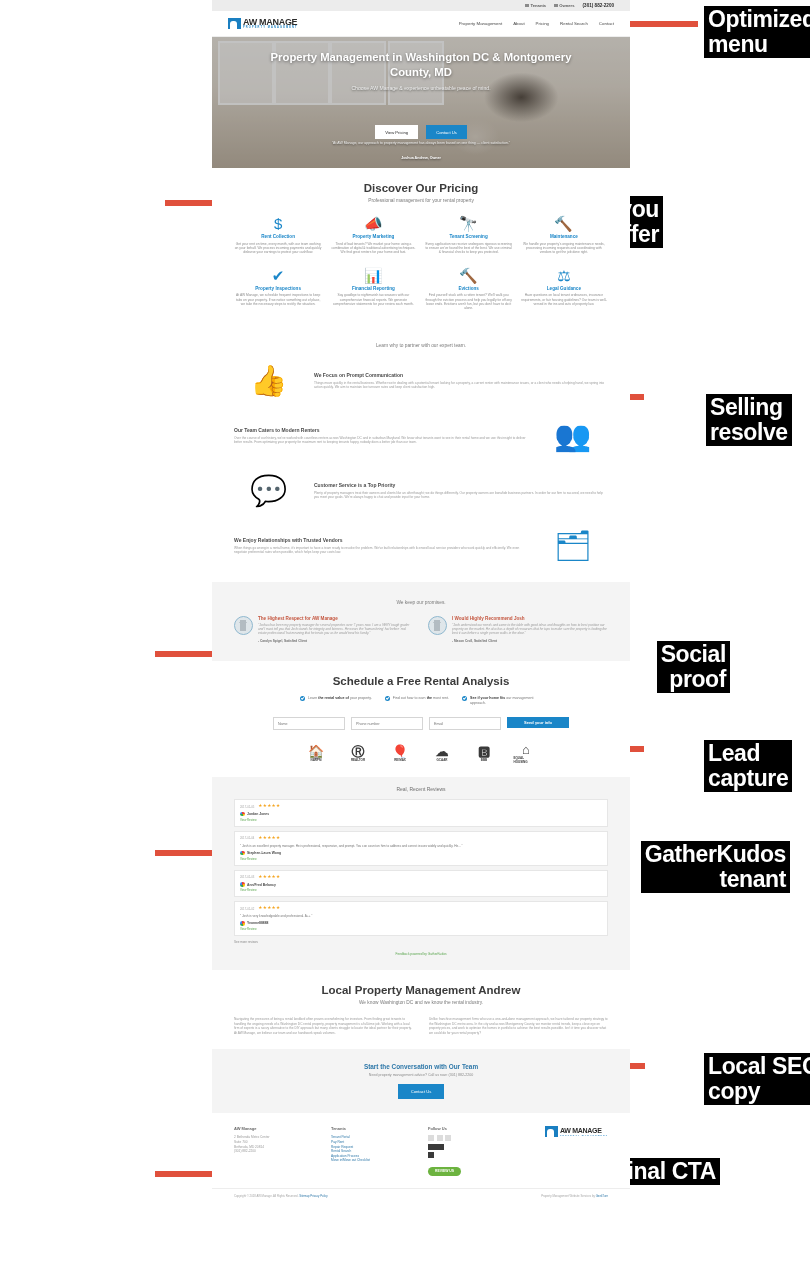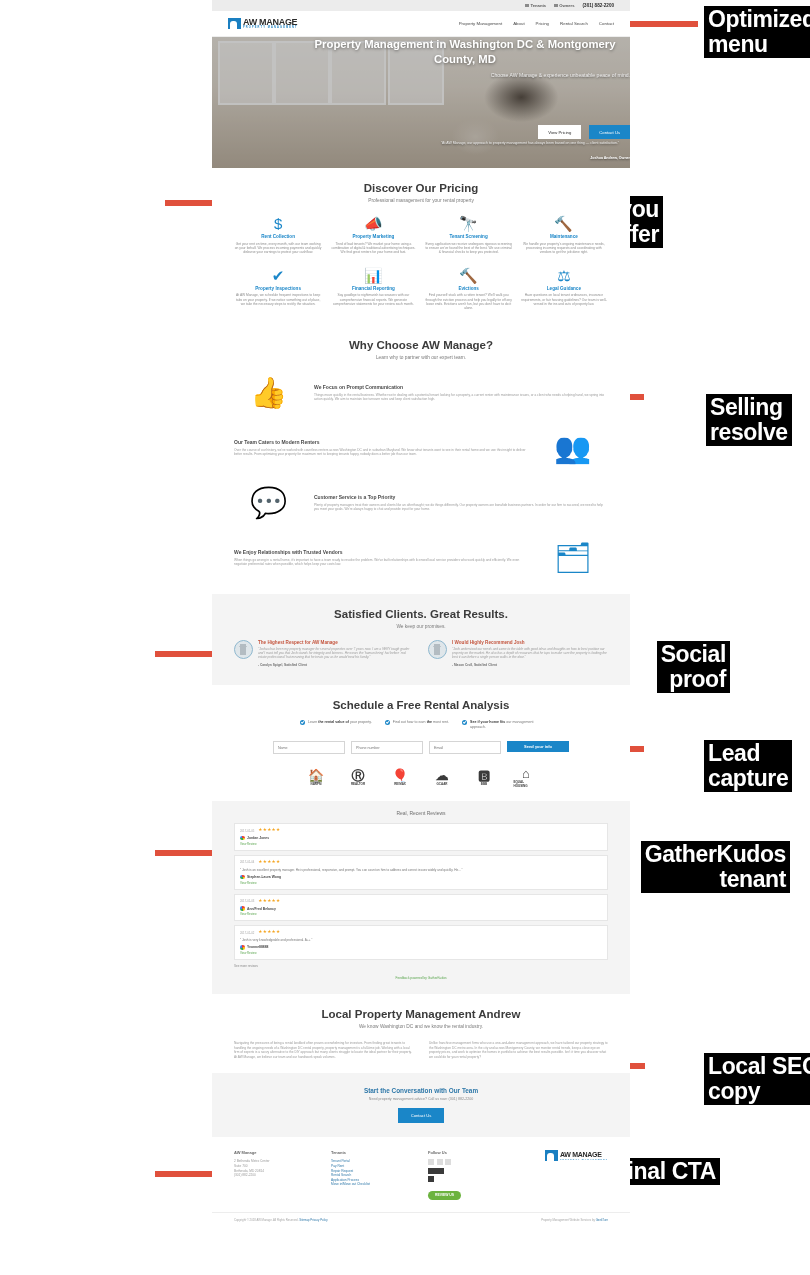--- a/index.html
+++ b/index.html
@@ -47,21 +47,21 @@
      background:
        radial-gradient(ellipse 60px 40px at 74% 46%, #4a4036 0%, #4a403600 62%),
        radial-gradient(ellipse 34px 26px at 63% 76%, #d8cfc2 0%, #d8cfc200 70%),
        linear-gradient(180deg,#e9e4db 0%,#ded6ca 38%,#cfc5b6 62%,#b8ab99 100%),
        linear-gradient(90deg,#cfc7ba 0%,#efece5 22%,#f3f0ea 46%,#ded5c7 70%,#bfb4a2 100%);
   }
   .hero-win{position:absolute;background:rgba(255,255,255,.55);
             border:2px solid rgba(255,255,255,.8);}
   .hero-dim{position:absolute;inset:0;background:rgba(60,60,60,.30);}
   .hero-inner{position:absolute;inset:0;display:flex;flex-direction:column;
-              align-items:flex-end;}
+              align-items:center;padding-top:13px;}
   .hero h1{margin:0;color:#fff;font-size:11.3px;font-weight:bold;text-align:center;
            line-height:15px;max-width:330px;text-shadow:0 1px 3px rgba(0,0,0,.45);}
   .hero-sub{margin-top:5px;color:#f2f2f2;font-size:5.1px;text-align:center;
             text-shadow:0 1px 2px rgba(0,0,0,.5);}
   .hero-btns{position:absolute;top:88px;display:flex;gap:8px;}
   .btn{font-size:4.2px;padding:3.5px 9px;text-align:center;cursor:pointer;}
   .btn-ghost{background:#fff;color:#2a2a2a;border:1px solid #fff;}
   .btn-blue{background:#1a86c8;color:#fff;border:1px solid #1a86c8;}
   .hero-quote{position:absolute;top:104px;width:200px;text-align:center;color:#efefef;
               font-size:3.5px;line-height:5px;text-shadow:0 1px 2px rgba(0,0,0,.55);}
@@ -299,21 +299,20 @@
         </div>
         <div class="svc">
           <div class="svc-ico">⚖</div>
           <h3>Legal Guidance</h3>
           <p>Have questions on local tenant ordinances, insurance requirements, or fair housing guidelines? Our team is well-versed in the ins and outs of property law.</p>
         </div>
       </div>
   </div>
 
   <div class="sec">
-    <h2>Why Choose AW Manage?</h2>
     <div class="sub">Learn why to partner with our expert team.</div>
     <div id="why-rows">
         <div class="why-row">
           <div class="why-ico">👍</div>
           <div class="why-txt">
             <h3>We Focus on Prompt Communication</h3>
             <p>Things move quickly in the rental business. Whether we're dealing with a potential tenant looking for a property, a current renter with maintenance issues, or a client who needs a helping hand, we spring into action quickly. We aim to maintain low turnover rates and keep client satisfaction high.</p>
           </div>
         </div>
         <div class="why-row rev">
@@ -334,21 +333,20 @@
           <div class="why-ico">🗂</div>
           <div class="why-txt">
             <h3>We Enjoy Relationships with Trusted Vendors</h3>
             <p>When things go wrong in a rental home, it's important to have a team ready to resolve the problem. We've built relationships with licensed local service providers who work quickly and efficiently. We even negotiate preferential rates when possible, which helps keep your costs low.</p>
           </div>
         </div>
       </div>
   </div>
 
   <div class="testi-wrap">
-    <h2 style="margin:0;text-align:center;font-size:11.5px;color:#3b3b3b;">Satisfied Clients. Great Results.</h2>
     <div class="sub" style="margin-top:4px;text-align:center;font-size:4.8px;color:#7a7a7a;">We keep our promises.</div>
     <div class="testi-grid" id="testi-grid">
         <div class="testi">
           <div class="avatar"></div>
           <div>
             <h3>The Highest Respect for AW Manage</h3>
             <p>"Joshua has been my property manager for several properties over 7 years now. I am a VERY tough grader and I must tell you that Josh stands for integrity and fairness. He wears the 'human being' hat before 'real estate professional' hat meaning that he treats you as he would treat his family."</p>
             <div class="who">- Carolyn Spigel, Satisfied Client</div>
           </div>
         </div>

